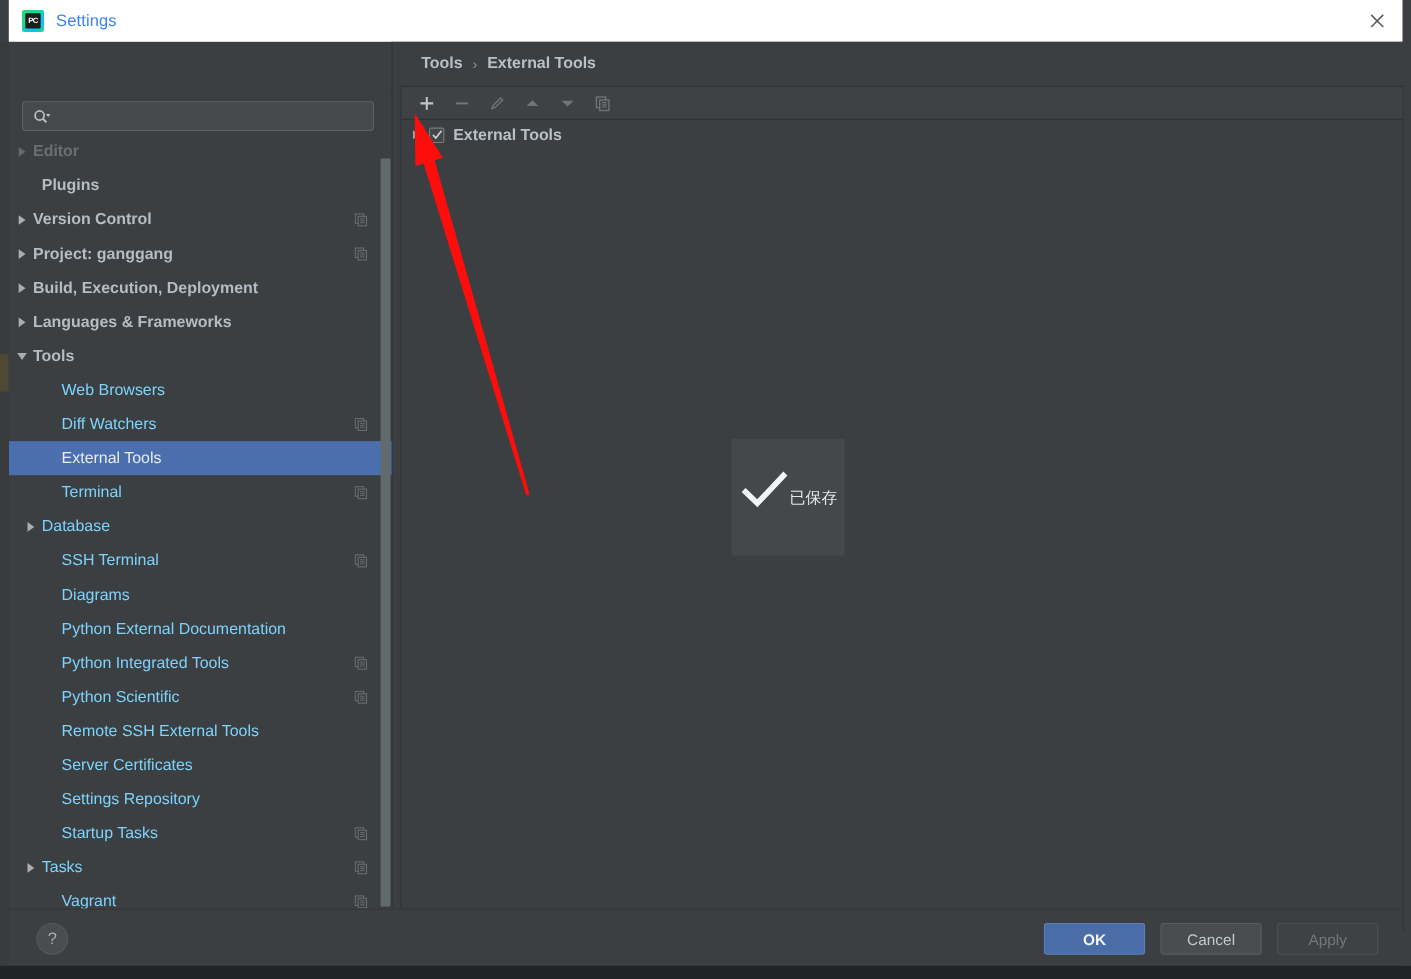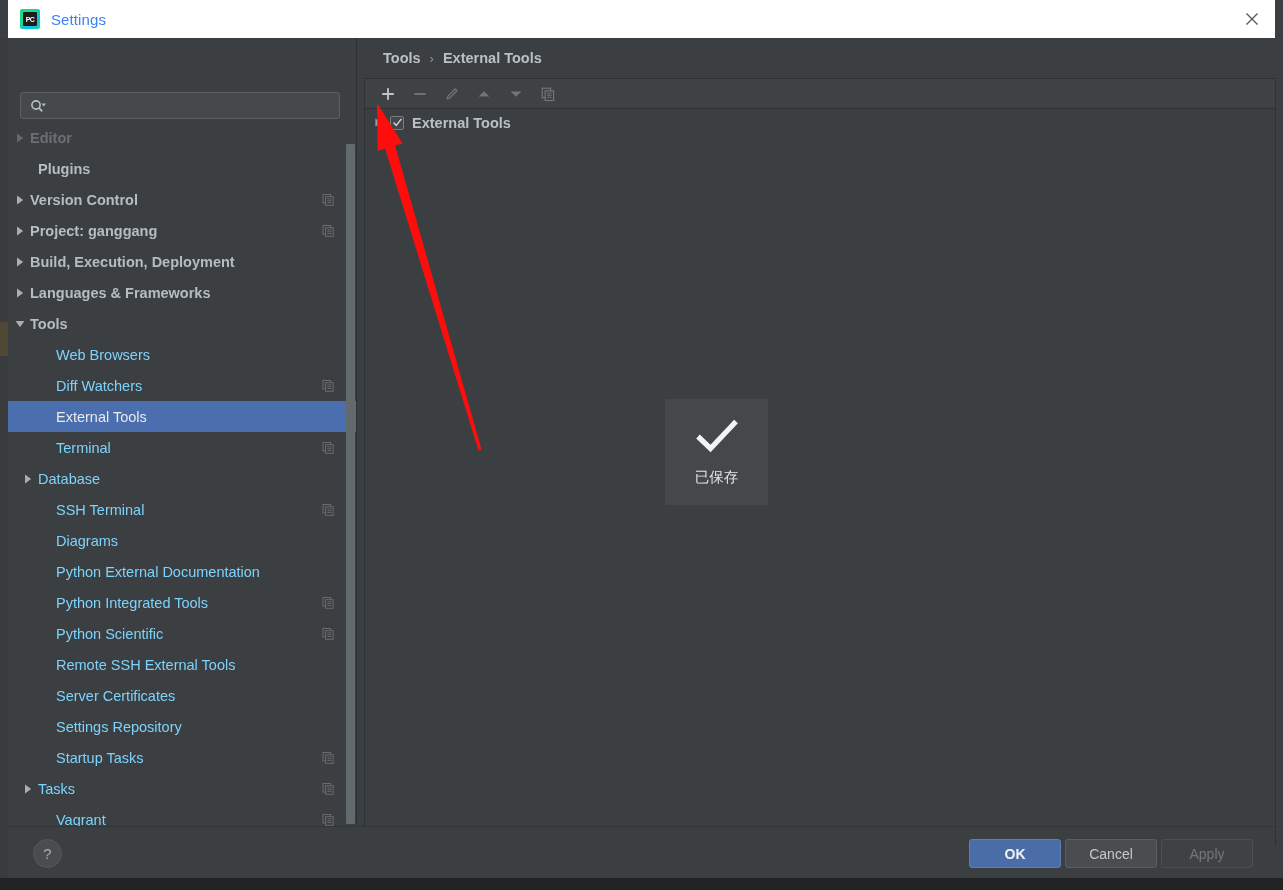--- a/index.html
+++ b/index.html
@@ -179,21 +179,21 @@
     display: flex; align-items: center; justify-content: center;
     margin-right: 8px;
   }
   .tt-check svg { display:block; }
 
   
   .toast {
     position: absolute; left: 665px; top: 399px;
     width: 103px; height: 106px;
     background: #454748;
-    display: flex; flex-direction: column;
+    display: flex; 
     align-items: center; justify-content: center;
   }
   .toast-check { margin-bottom: 11px; }
   .toast-label {
     color: #e4e6e7; font-size: 14.5px;
     font-family: "DejaVu Sans", sans-serif;
   }
 
   
   .annot {
@@ -209,21 +209,21 @@
   }
   .help-btn {
     position: absolute; left: 25px; top: 12px;
     width: 29px; height: 29px; border-radius: 50%;
     background: #4a4d4f; border: 1px solid #55585a;
     display: flex; align-items: center; justify-content: center;
     color: #a6acb0; font-size: 15px; cursor: pointer;
   }
   .btn-row {
     position: absolute; right: 22px; top: 12px;
-    display: flex; gap: 4px;
+    display: flex; gap: 14px;
   }
   .btn {
     height: 29px; min-width: 92px; padding: 0 14px;
     border-radius: 3px;
     display: flex; align-items: center; justify-content: center;
     font-size: 14px; cursor: pointer;
     font-family: "Liberation Sans", sans-serif;
   }
   .btn-ok {
     background: #4a6da7; border: 1px solid #5c7fb8;

